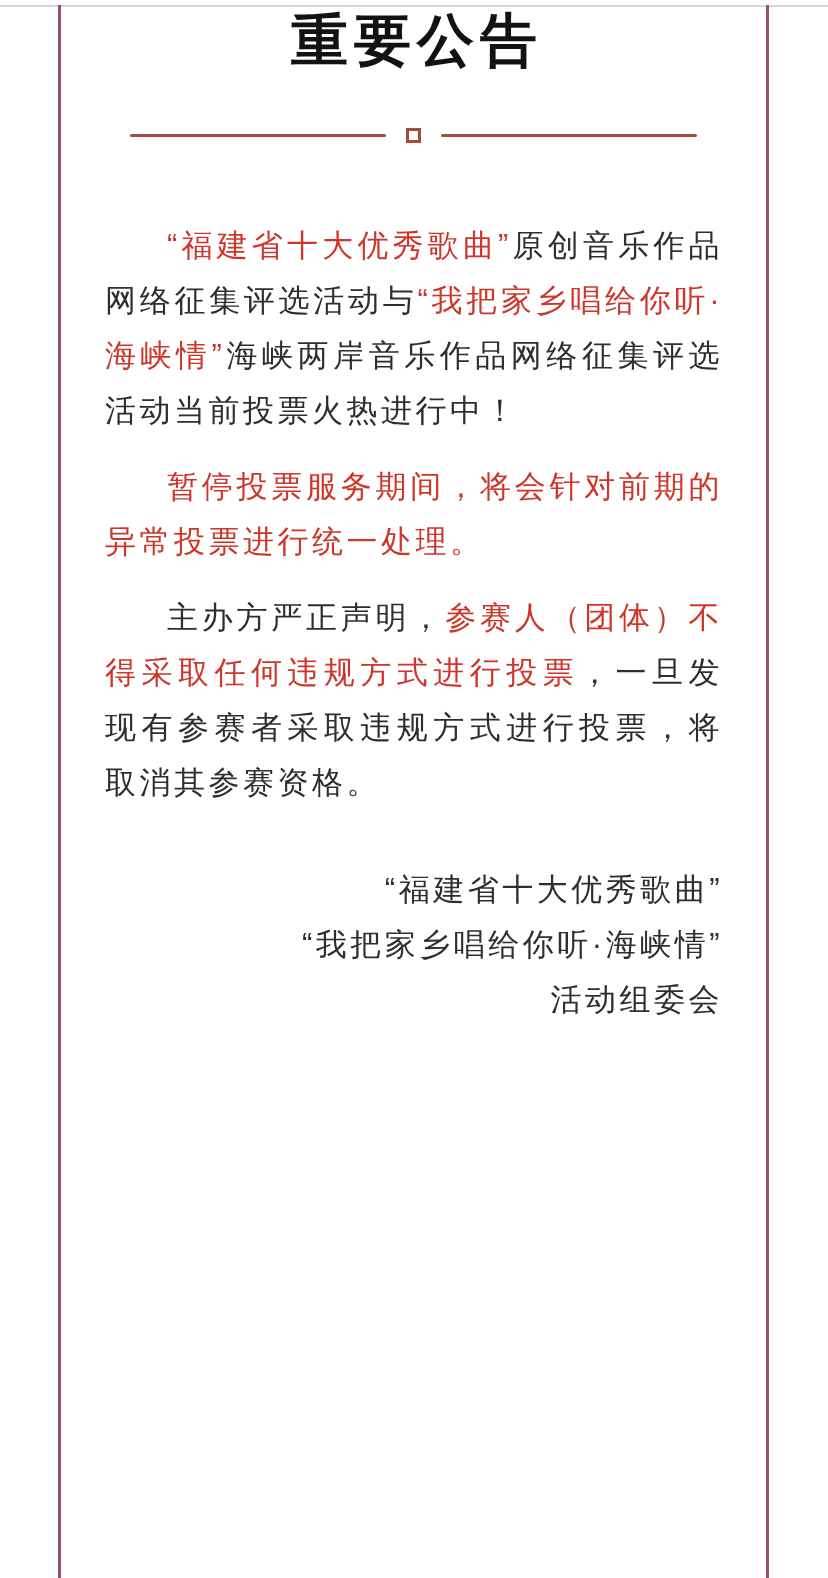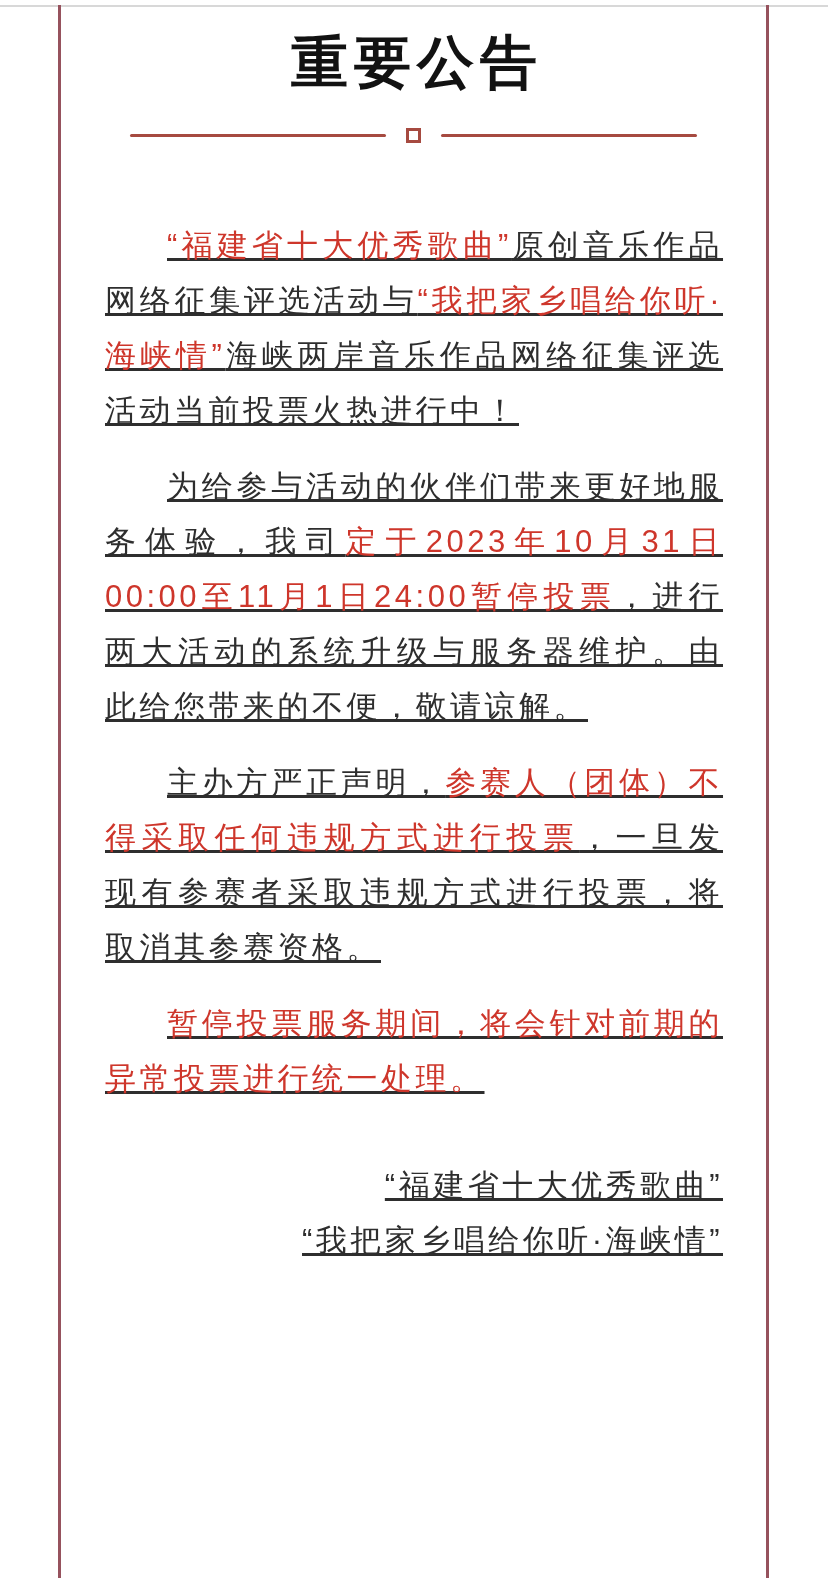--- a/index.html
+++ b/index.html
@@ -26,21 +26,21 @@
     top: 5px;
     width: 3px;
     height: 1573px;
     background: var(--side-border, #96525d);
   }
   .side-border.left  { left: 58px; }
   .side-border.right { left: 766px; }
 
   .title {
     position: absolute;
-    left: 0; top: 31px;
+    left: 0; top: 9px;
     width: 828px;
     margin: 0;
     text-align: center;
     font-size: 57px;
     line-height: 62px;
     font-weight: 800;
     letter-spacing: 6px;
     text-indent: 6px;
     color: var(--title-text, #121212);
   }
@@ -66,21 +66,20 @@
   }
 
   .body-col {
     position: absolute;
     left: 105px; top: 218px;
     width: 618px;
     font-size: 31px;
     line-height: 55px;
     letter-spacing: 3.5px;
     color: var(--body-text, #2e2e2e);
-    text-decoration: underline;
   }
   .body-col p {
     margin: 0 0 21px 0;
     text-indent: 2em;
     text-align: justify;
     text-justify: inter-ideograph;
   }
   .seg-ink { color: var(--body-text, #2e2e2e); }
   .seg-red { color: var(--red-text, #ce362b); }
 
@@ -105,21 +104,21 @@
   <h1 class="title">重要公告</h1>
 
   <div class="divider">
     <span class="d-line"></span>
     <span class="d-square"></span>
     <span class="d-line"></span>
   </div>
 
   <div class="body-col">
       <p><span class="seg-red">“福建省十大优秀歌曲”</span><span class="seg-ink">原创音乐作品网络征集评选活动与</span><span class="seg-red">“我把家乡唱给你听·海峡情”</span><span class="seg-ink">海峡两岸音乐作品网络征集评选活动当前投票火热进行中！</span></p>
-      <p><span class="seg-ink">为给参与活动的伙伴们带来更好地服务体验，我司</span><span class="seg-red">定于2023年10月31日00:00至11月1日24:00暂停投票</span><span class="seg-ink">，进行两大活动的系统升级与服务器维护。由此给您带来的不便，敬请谅解。</span></p>
+      <p><span class="seg-red">暂停投票服务期间，将会针对前期的异常投票进行统一处理。</span></p>
       <p><span class="seg-ink">主办方严正声明，</span><span class="seg-red">参赛人（团体）不得采取任何违规方式进行投票</span><span class="seg-ink">，一旦发现有参赛者采取违规方式进行投票，将取消其参赛资格。</span></p>
-      <p><span class="seg-red">暂停投票服务期间，将会针对前期的异常投票进行统一处理。</span></p>
       <div class="signature">
         <div class="sig-line">“福建省十大优秀歌曲”</div>
         <div class="sig-line">“我把家乡唱给你听·海峡情”</div>
+        <div class="sig-line">活动组委会</div>
       </div>
     </div>
 </div>
 
 </body></html>

